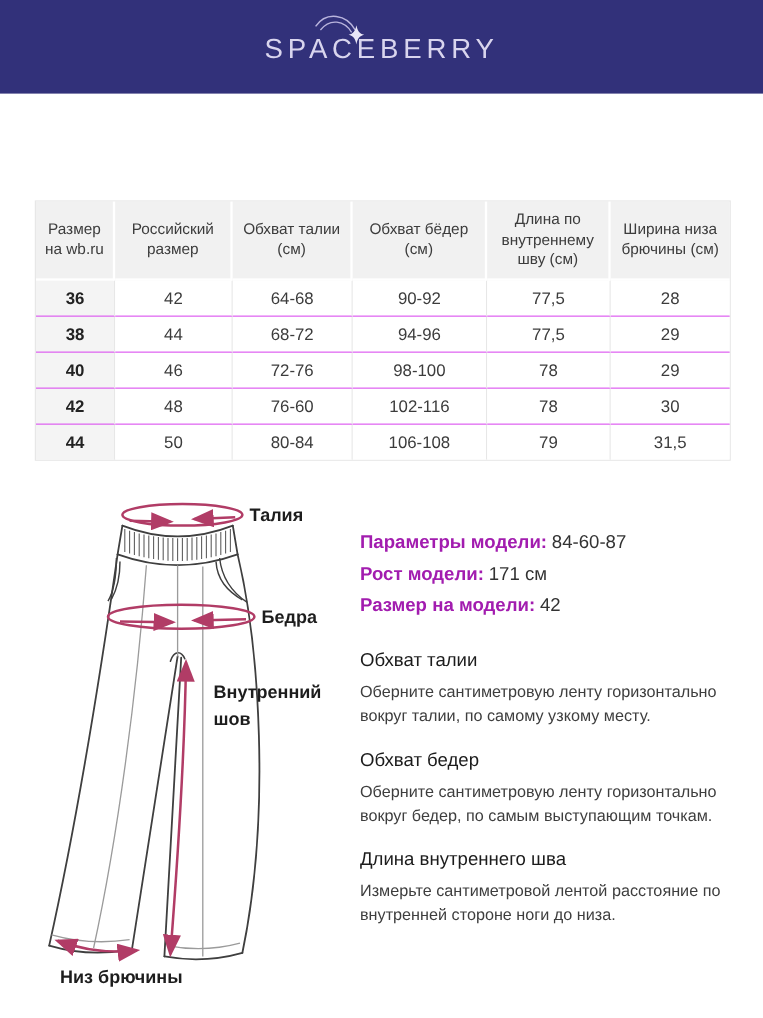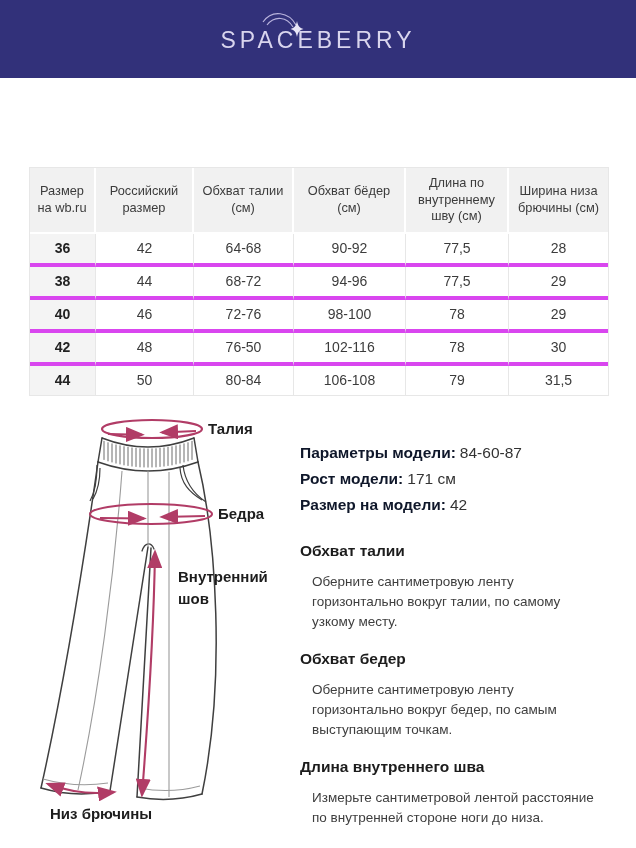--- a/index.html
+++ b/index.html
@@ -23,41 +23,41 @@
     border:1px solid #e7e7e7;
   }
   .size-table th{
     background:#f1f1f1;font-size:12.8px;font-weight:500;color:#3c3c3c;
     padding:7px 2px;line-height:1.3;text-align:center;
     border-right:2px solid #fff;border-bottom:2px solid #fff;
   }
   .size-table th:last-child{border-right:none;}
   .size-table td{
     background:#fff;font-size:14px;color:#3c3c3c;text-align:center;
-    height:27px;border-right:1px solid #e7e7e7;border-bottom:4px solid #d946ef;
+    height:27px;border-right:1px solid #e7e7e7;border-bottom:1px solid #d946ef;
   }
   .size-table td:last-child{border-right:none;}
   .size-table tr:last-child td{border-bottom:none;}
   .size-table td.size-col{background:#f4f4f4;font-weight:700;color:#222;}
 
   
   .diagram{position:absolute;left:18px;top:398px;}
   .diagram text{
     font-family:"Liberation Sans",sans-serif;font-size:15px;font-weight:600;fill:#1d1d1d;
   }
 
   
   .info{position:absolute;left:300px;top:440px;width:318px;}
   .param-line{font-size:15.5px;line-height:26px;color:#333;}
-  .param-line .lbl{font-weight:700;color:#0f172a;}
+  .param-line .lbl{font-weight:700;color:#a21caf;}
   .param-line .val{margin-left:4px;margin-top:28px;}
   .guide-section{margin-top:18px;}
   .guide-section.first{margin-top:24px;}
-  .guide-title{font-size:15.5px;font-weight:700;color:#1c1c1c;margin:0 0 7px 0;}
-  .guide-text{font-size:13.5px;line-height:20px;color:#3e3e3e;margin:12px;max-width:312px;}
+  .guide-title{font-size:15.5px;font-weight:400;color:#1c1c1c;margin:0 0 7px 0;}
+  .guide-text{font-size:13.5px;line-height:20px;color:#3e3e3e;margin:0;max-width:312px;}
 </style>
 </head>
 <body>
 
 <div class="brand-bar">
   <div class="brand-logo">
     <span>SPACEBERRY</span>
   </div>
   <svg class="comet" width="56" height="34" viewBox="0 0 56 34">
     <path d="M5,17 C14,4 31,7 38,20" fill="none" stroke="#b9b4dd" stroke-width="1.2"></path>
@@ -106,21 +106,21 @@
       <td class="size-col">40</td>
       <td>46</td>
       <td>72-76</td>
       <td>98-100</td>
       <td>78</td>
       <td>29</td>
     </tr>
     <tr>
       <td class="size-col">42</td>
       <td>48</td>
-      <td>76-50</td>
+      <td>76-60</td>
       <td>102-116</td>
       <td>78</td>
       <td>30</td>
     </tr>
     <tr>
       <td class="size-col">44</td>
       <td>50</td>
       <td>80-84</td>
       <td>106-108</td>
       <td>79</td>

